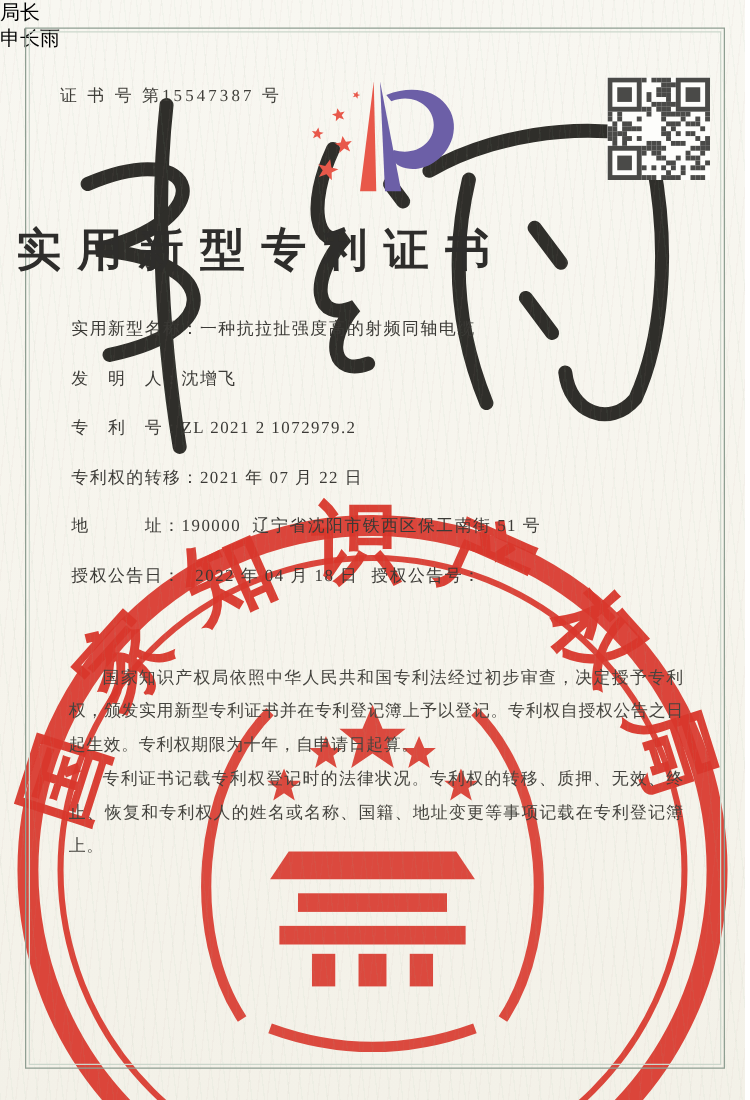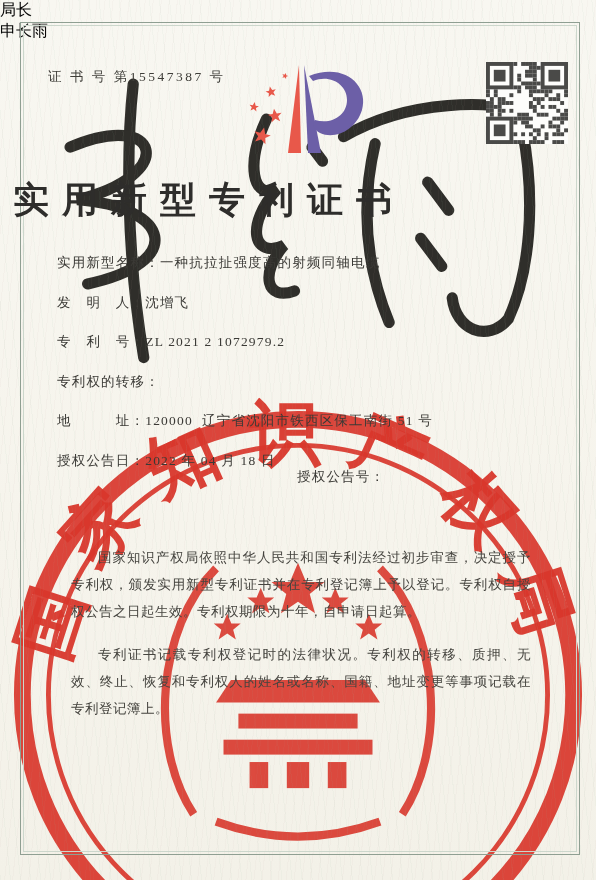--- a/index.html
+++ b/index.html
@@ -34,27 +34,27 @@
   }
   .fields{
     position:absolute;left:57px;top:252px;width:505px;
     display:flex;flex-direction:column;gap:18.5px;
     font-size:13.5px;color:#3b3a36;letter-spacing:1.2px;line-height:21px;
   }
   .frow{display:flex;}
   .fl{white-space:nowrap;}
   .fv{white-space:pre-wrap;}
   .grant{display:flex;}
-  .gpair1{width:240px;display:flex;}
-  .gpair2{display:flex;margin-top:16px;}
+  .gpair1{width:240px;display:flex;gap:11px;}
+  .gpair2{display:flex;}
   .paras{
     position:absolute;left:55px;top:528px;width:492px;
     font-size:13.5px;line-height:27px;color:#45443f;text-align:justify;
   }
-  .paras p{margin:16px;text-indent:2em;letter-spacing:0.5px;}</style>
+  .paras p{margin:0;text-indent:2em;letter-spacing:0.5px;}</style>
 </head>
 <body>
 
 <div class="page">
 
   <div class="frame">
     <div class="frame-inner"></div>
   </div>
 
   <div class="cert-no">证 书 号 第15547387 号</div>
@@ -232,24 +232,25 @@
     <div class="frow">
       <span class="fl">发　明　人：</span>
       <span class="fv">沈增飞</span>
     </div>
     <div class="frow">
       <span class="fl">专　利　号：</span>
       <span class="fv">ZL 2021 2 1072979.2</span>
     </div>
     <div class="frow">
       <span class="fl">专利权的转移：</span>
+      <span class="fv">2021 年 07 月 22 日</span>
     </div>
     <div class="frow">
       <span class="fl">地　　　址：</span>
-      <span class="fv">120000  辽宁省沈阳市铁西区保工南街 51 号</span>
+      <span class="fv">190000  辽宁省沈阳市铁西区保工南街 51 号</span>
     </div>
     <div class="grant">
       <div class="gpair1">
         <span class="fl">授权公告日：</span>
         <span class="fv">2022 年 04 月 18 日</span>
       </div>
       <div class="gpair2">
         <span class="fl">授权公告号：</span>
       </div>
     </div>

